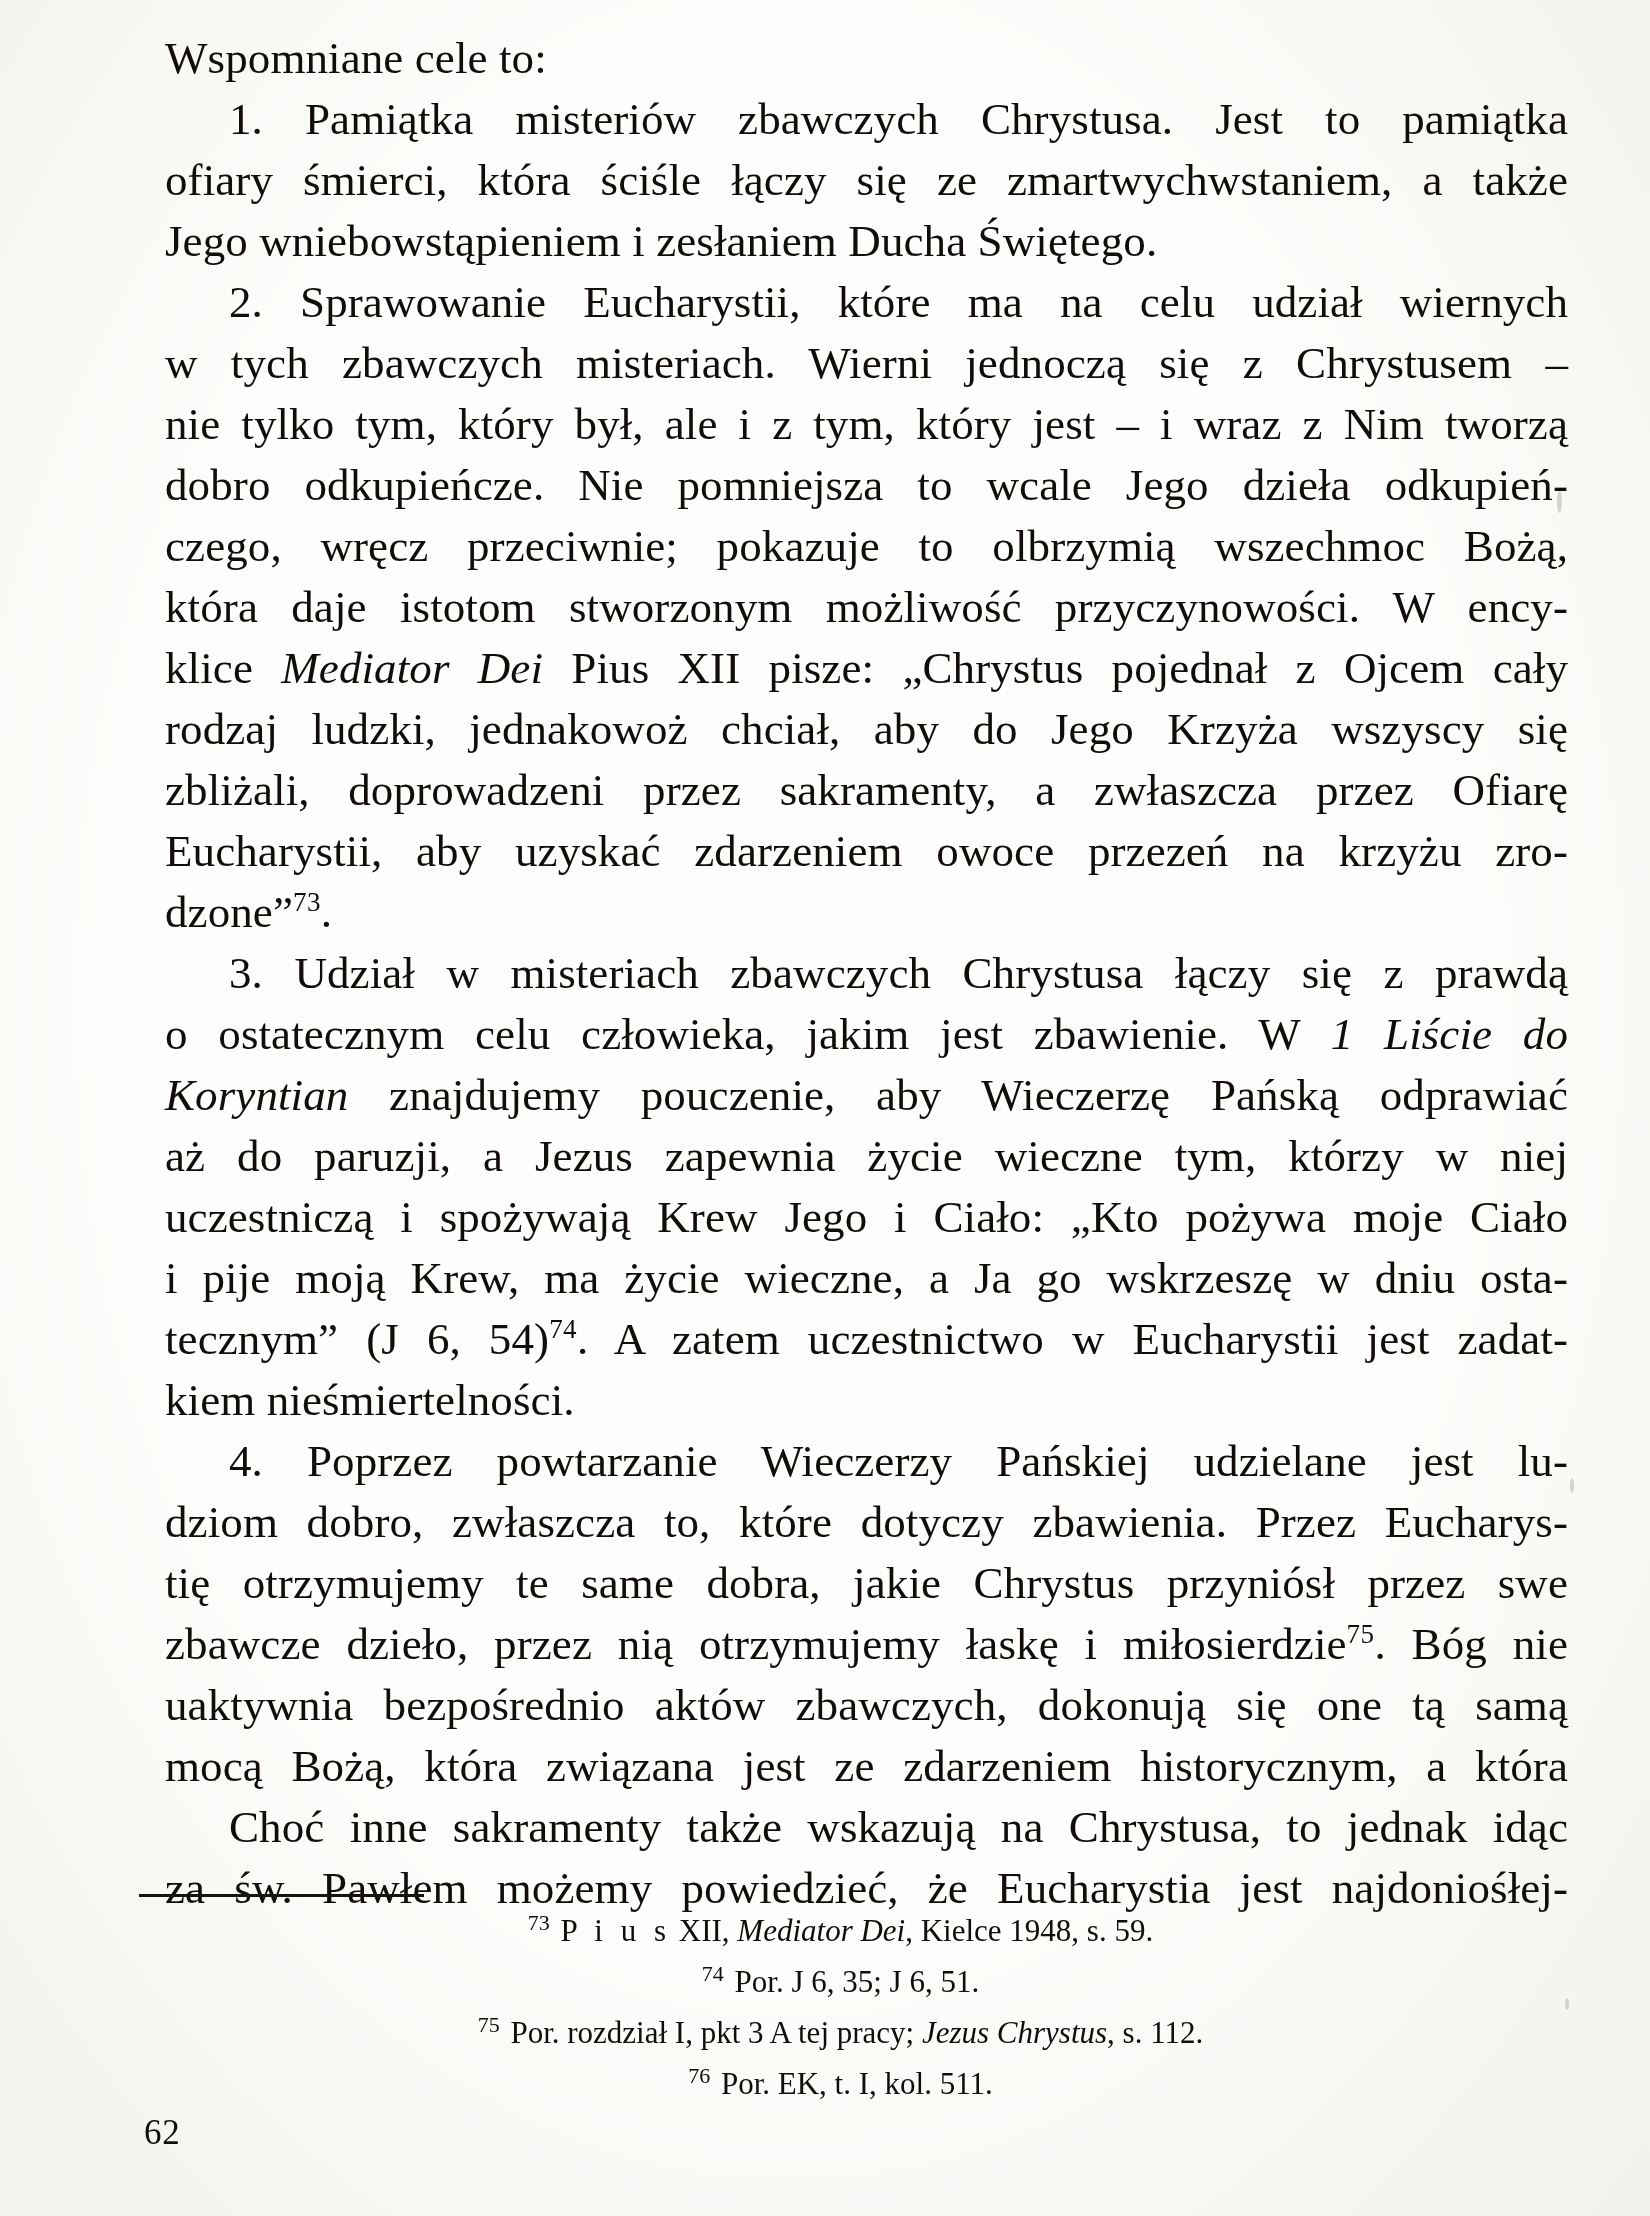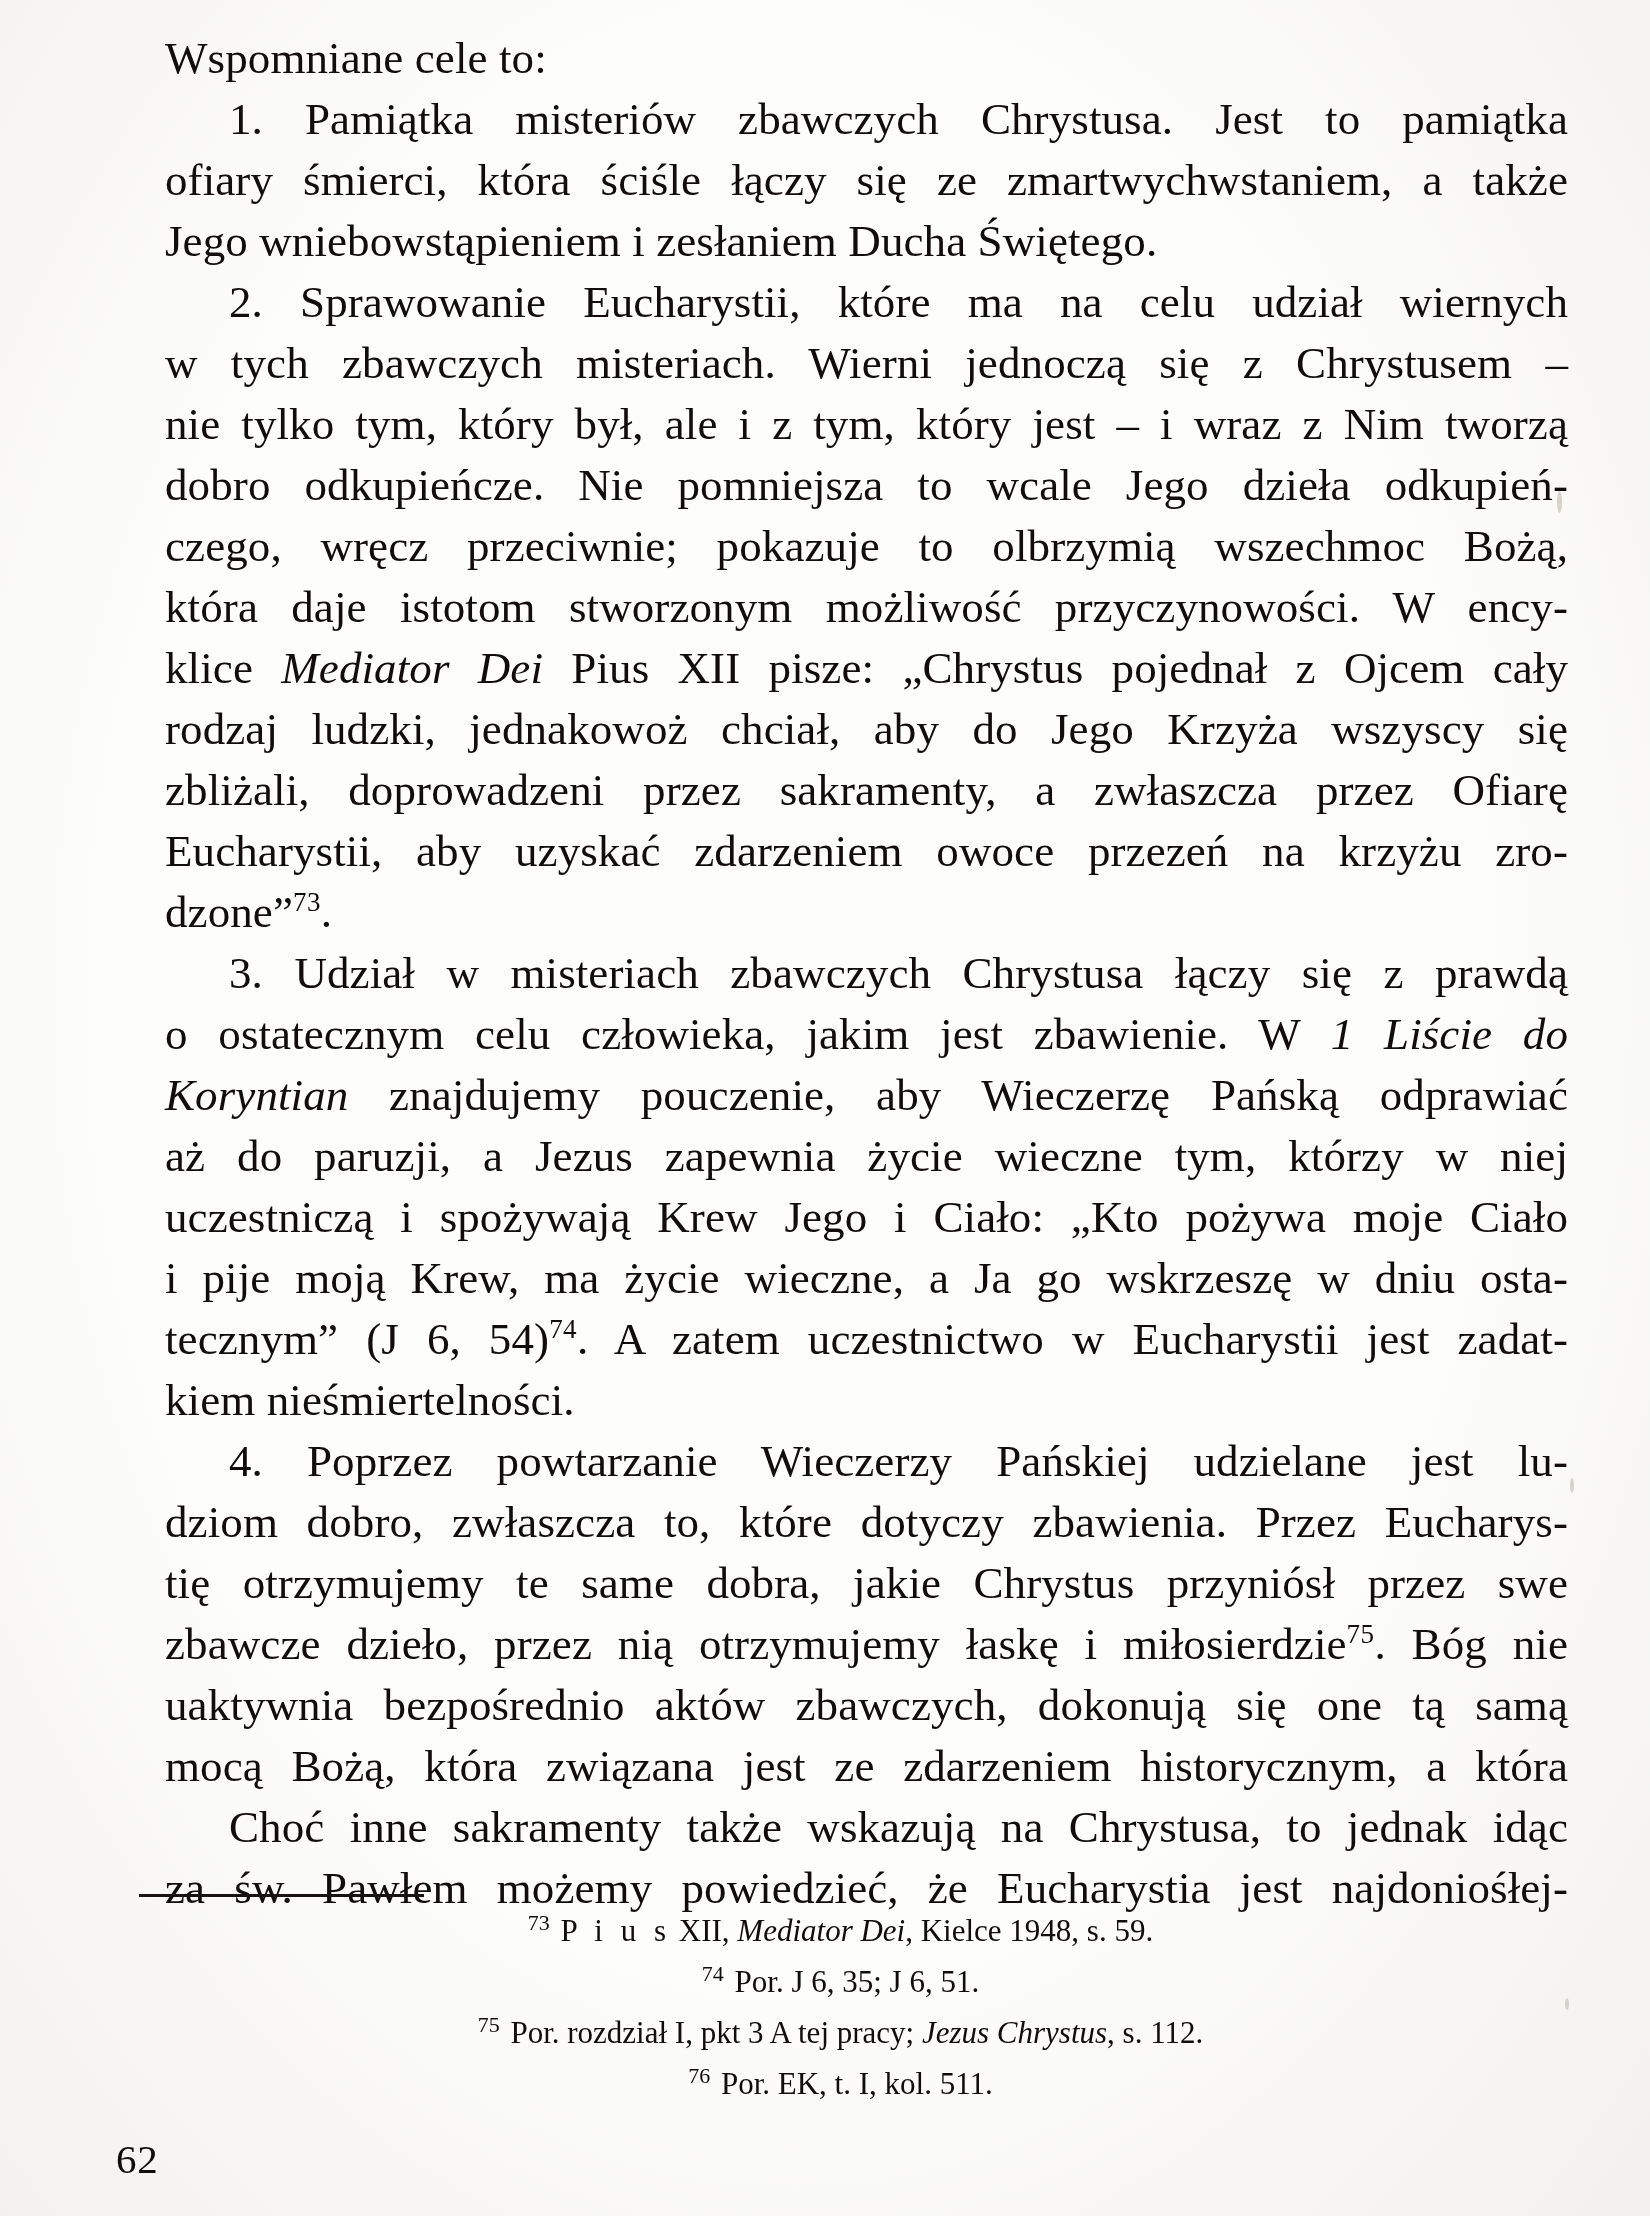--- a/index.html
+++ b/index.html
@@ -111,25 +111,24 @@
     vertical-align: super;
     line-height: 0;
     margin-right: 10.7px;
   }
   .spaced {
     letter-spacing: 5px;
   }
 
   .page-number {
     position: absolute;
-    left: 116px;
+    left: 144px;
     top: 2113px;
-    font-size: 41px;
+    font-size: 35px;
     letter-spacing: 0.8px;
-    margin-top: 22px;
   }
 
   
   .speck {
     position: absolute;
     background: #b9b4ab;
     border-radius: 50%;
     opacity: .55;
   }
 </style>

